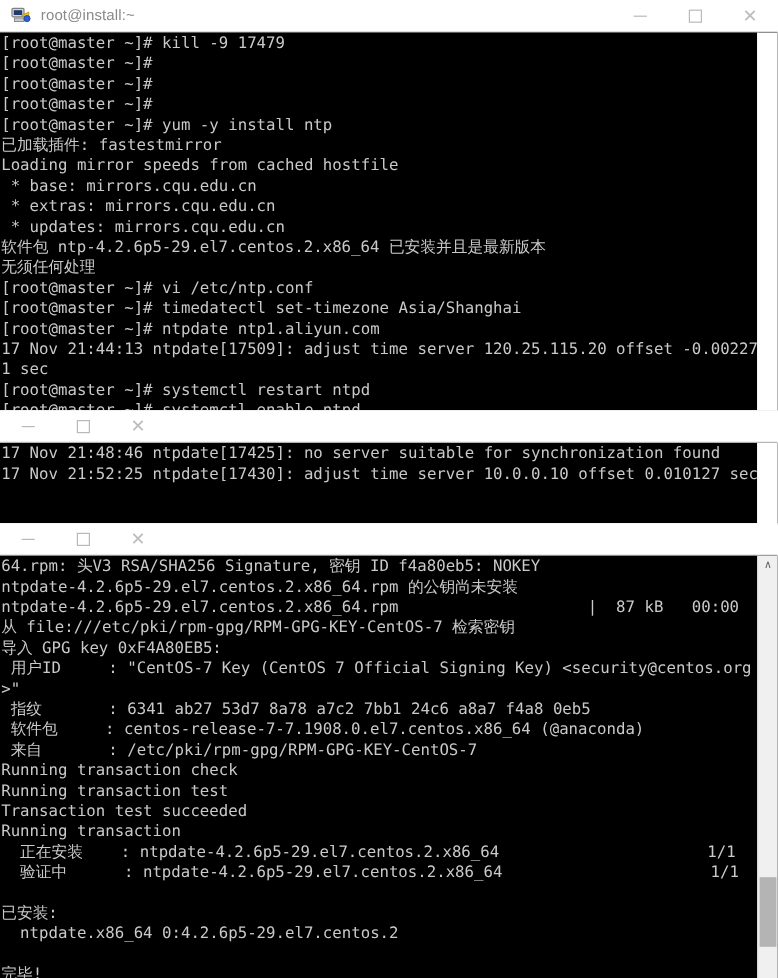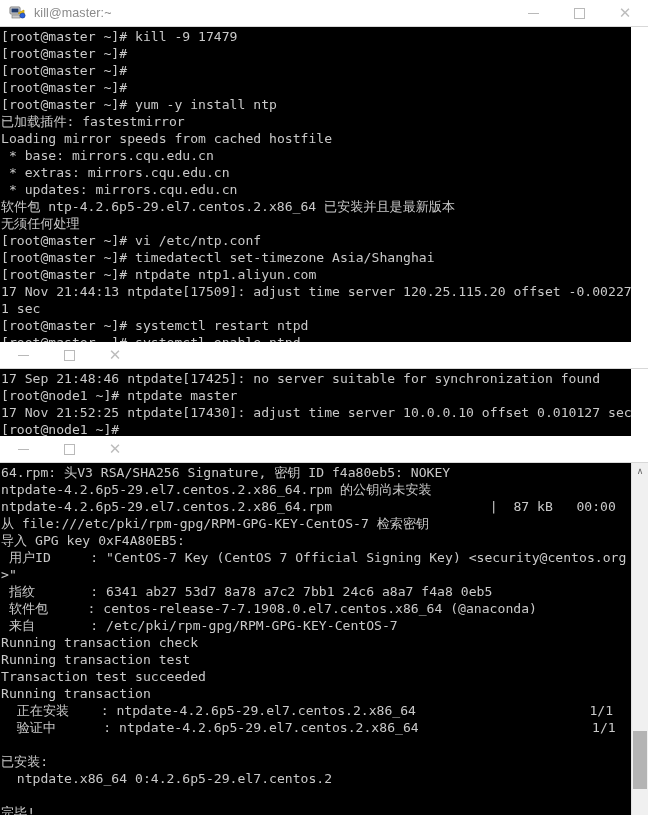--- a/index.html
+++ b/index.html
@@ -154,21 +154,21 @@
     <div class="title-left">
       <span class="app-icon">
         <svg width="17" height="16" viewBox="0 0 17 16" xmlns="http://www.w3.org/2000/svg">
           <rect x="1" y="2" width="10" height="7" rx="1" fill="#d8d8d8" stroke="#808080" stroke-width="1"></rect>
           <rect x="2.5" y="3.5" width="7" height="4" fill="#203a6b"></rect>
           <rect x="3" y="10" width="8" height="3" fill="#c8c8c8" stroke="#808080" stroke-width="0.7"></rect>
           <path d="M9 8 L15 5 L15 11 Z" fill="#f2c60f" stroke="#b08a00" stroke-width="0.6"></path>
           <circle cx="13.5" cy="10.5" r="2.6" fill="#2b5fd9" stroke="#173a8c" stroke-width="0.6"></circle>
         </svg>
       </span>
-      <span class="title-text">kill@master:~</span>
+      <span class="title-text">root@install:~</span>
     </div>
     <div class="win-controls">
       <div class="win-btn">
           <span class="glyph-min"></span>
         </div>
       <div class="win-btn">
           <span class="glyph-max"></span>
         </div>
       <div class="win-btn close">
           <span class="glyph-close">✕</span>
@@ -189,21 +189,21 @@
         </div>
       <div class="win-btn">
           <span class="glyph-max"></span>
         </div>
       <div class="win-btn close">
           <span class="glyph-close">✕</span>
         </div>
     </div>
   </div>
   <div class="term" style="height:68px;">
-    <div class="term-text" id="term-node1"><div class="row">17 Sep 21:48:46 ntpdate[17425]: no server suitable for synchronization found</div><div class="row">[root@node1 ~]# ntpdate master</div><div class="row">17 Nov 21:52:25 ntpdate[17430]: adjust time server 10.0.0.10 offset 0.010127 sec</div><div class="row">[root@node1 ~]#</div></div>
+    <div class="term-text" id="term-node1"><div class="row">17 Nov 21:48:46 ntpdate[17425]: no server suitable for synchronization found</div><div class="row">17 Nov 21:52:25 ntpdate[17430]: adjust time server 10.0.0.10 offset 0.010127 sec</div></div>
     <div class="scrollbar thin"></div>
   </div>
 </div>
 
 <div class="window" id="win-harbor" style="top:436px;">
   <div class="titlebar">
     <div class="win-controls">
       <div class="win-btn">
           <span class="glyph-min"></span>
         </div>

